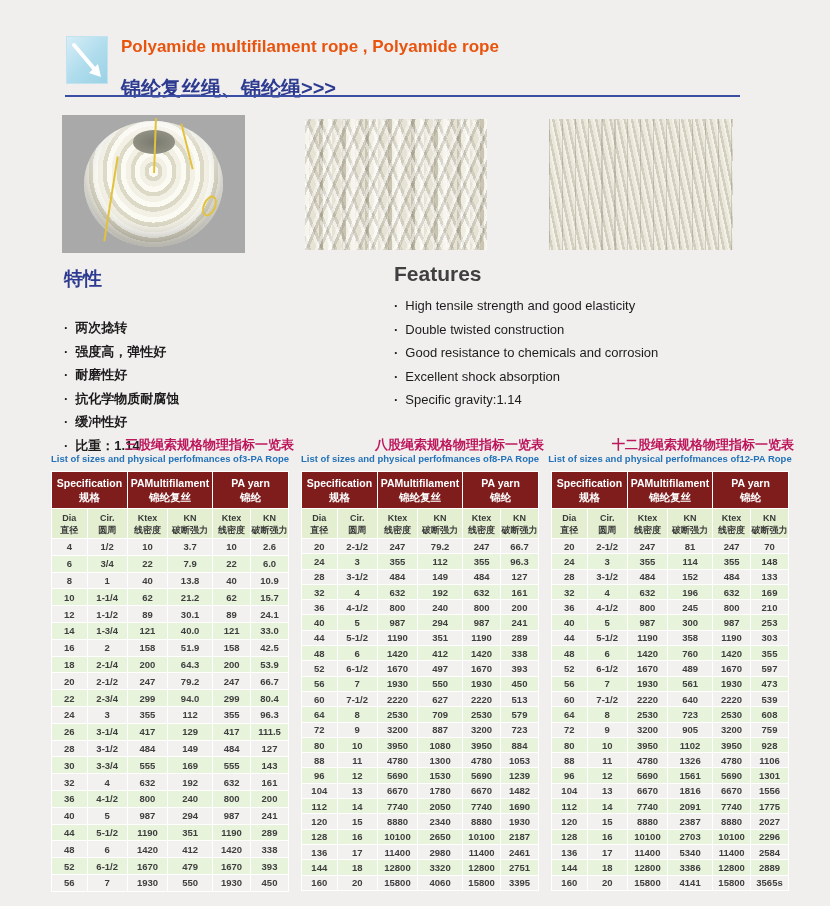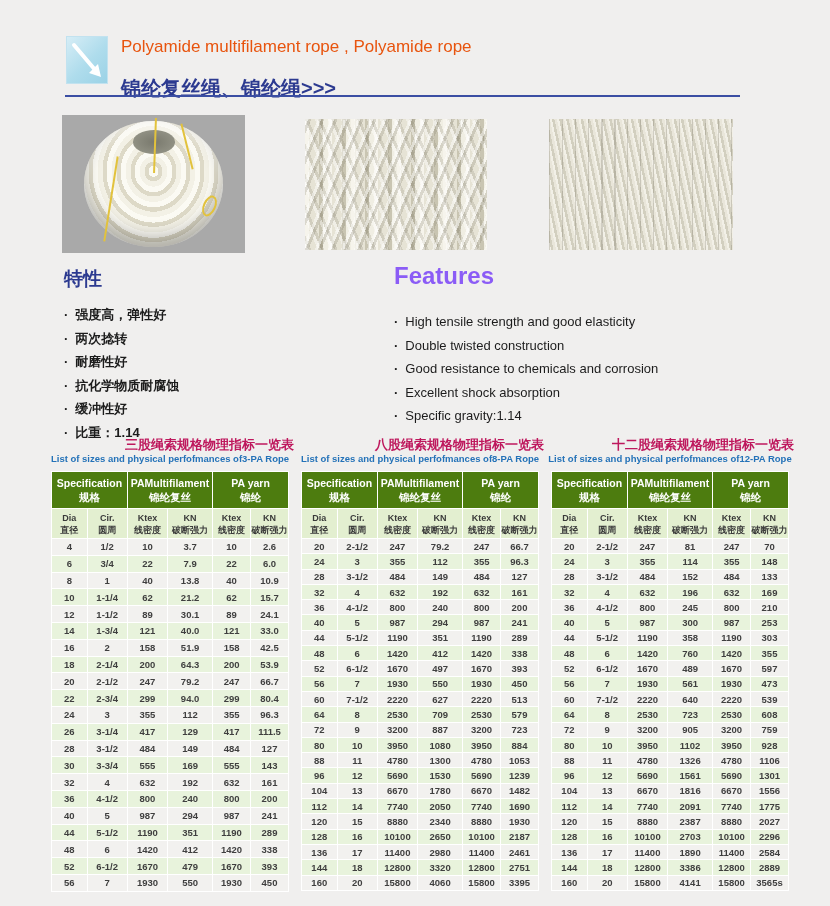--- a/index.html
+++ b/index.html
@@ -14,21 +14,21 @@
   .page { position: relative; width: 830px; height: 906px; }
 
   
   .hdr { position: absolute; left: 66px; top: 36px; display: flex; gap: 13px; }
   .hdr-icon {
     width: 42px; height: 48px; flex: 0 0 42px;
     background: linear-gradient(135deg, #d6edf6 0%, #aedcec 55%, #9bd2e6 100%);
     border: 1px solid #c2e2ef; position: relative;
   }
   .hdr-icon svg { position: absolute; left: 0; top: 0; }
-  .t-en { color: #e8540e; font-size: 17px; font-weight: normal; line-height: 21px; }
+  .t-en { color: #e8540e; font-size: 17px; font-weight: bold; line-height: 21px; }
   .t-zh { color: #2c3a90; font-size: 20px; font-weight: bold; line-height: 26px; margin-top: 18px; }
   .rule { position: absolute; left: 65px; top: 95px; width: 675px; height: 2px; background: #3b4ea3; }
 
   
   .photo { position: absolute; overflow: hidden; }
   .photo1 { left: 62px; top: 115px; width: 183px; height: 138px; background: #a9a9a9; }
   .coil {
     position: absolute; left: 12%; top: 4%; width: 76%; height: 92%; border-radius: 50%;
     background: repeating-radial-gradient(ellipse at 50% 40%, #fbfaf3 0 5px, #ddd9c7 5px 9px, #f3f1e6 9px 14px);
     box-shadow: inset 0 -10px 16px rgba(0,0,0,.28), inset 0 6px 10px rgba(255,255,255,.5);
@@ -55,36 +55,36 @@
   .photo3 {
     left: 549px; top: 119px; width: 184px; height: 131px;
     background:
       repeating-linear-gradient(90deg, rgba(90,85,70,.22) 0 1.5px, transparent 1.5px 13px),
       repeating-linear-gradient(78deg, #f2f0e7 0 2px, #d2cfbf 2px 4.5px, #e9e6da 4.5px 7px),
       #e6e3d7;
   }
 
   
   .features-zh { position: absolute; left: 64px; top: 266px; width: 310px; }
-  .features-zh h2 { color: #2c3a90; font-size: 19px; font-weight: bold; margin-bottom: 11px; font-family: Liberation Mono, monospace; }
+  .features-zh h2 { color: #2c3a90; font-size: 19px; font-weight: bold; margin-bottom: 24px; font-family: Liberation Mono, monospace; }
   .features-en { position: absolute; left: 394px; top: 262px; width: 380px; }
-  .features-en h2 { color: #8b5cf6; font-size: 24px; font-weight: bold; margin-bottom: 20px; }
+  .features-en h2 { color: #404040; font-size: 21px; font-weight: bold; margin-bottom: 8px; }
   .feat-list { list-style: none; }
   .feat-list li { font-size: 13px; color: #1c1c1c; line-height: 23.5px; }
   .features-zh .feat-list li { font-weight: bold; }
   .feat-list li::before { content: "\00B7"; font-weight: bold; margin-right: 7px; color: #1c1c1c; }
 
   
   .tables { position: absolute; left: 46px; top: 437px; display: flex; gap: 2px; }
   .tblock { width: 248px; }
   .tz { text-align: right; color: #be185d; font-weight: bold; font-size: 13px; line-height: 16px; }
   .te { text-align: center; color: #2472b8; font-weight: bold; font-size: 9.5px; line-height: 12px; margin-bottom: 6px; }
   table.spec { width: 238px; margin: 0 auto; border-collapse: collapse; table-layout: fixed; }
   table.spec th, table.spec td { border: 1px solid #fff; text-align: center; padding: 0; overflow: hidden; }
-  .group-th { background: #4d7c0f; color: #fff; font-size: 10.5px; font-weight: bold; height: 37px; }
+  .group-th { background: #7f1d1d; color: #fff; font-size: 10.5px; font-weight: bold; height: 37px; }
   .group-th .h-en, .group-th .h-zh { display: block; line-height: 14px; }
   .col-th { background: #e3efd0; color: #3a3a3a; font-size: 9px; font-weight: bold; height: 30px; }
   .col-th .h-en, .col-th .h-zh { display: block; line-height: 12px; }
   table.spec td { font-size: 9.5px; font-weight: bold; color: #3f3f3f; }
   table.spec tbody tr:nth-child(odd) td { background: #f2f1ef; }
   table.spec tbody tr:nth-child(even) td { background: #e8f3dc; }
   table.t1 tbody tr { height: 16.8px; }
   table.t23 tbody tr { height: 15.3px; }
 </style>
 </head>
@@ -113,22 +113,22 @@
     <div class="strap strap2"></div>
     <div class="strap strap3"></div>
     <div class="strap-loop"></div>
   </div>
   <div class="photo photo2"></div>
   <div class="photo photo3"></div>
 
   <section class="features-zh">
     <h2>特性</h2>
     <ul class="feat-list">
+        <li>两次捻转</li>
         <li>强度高，弹性好</li>
-        <li>两次捻转</li>
         <li>耐磨性好</li>
         <li>抗化学物质耐腐蚀</li>
         <li>缓冲性好</li>
         <li>比重：1.14</li>
       </ul>
   </section>
 
   <section class="features-en">
     <h2>Features</h2>
     <ul class="feat-list">
@@ -821,21 +821,21 @@
               <td>16</td>
               <td>10100</td>
               <td>2703</td>
               <td>10100</td>
               <td>2296</td>
             </tr>
             <tr>
               <td>136</td>
               <td>17</td>
               <td>11400</td>
-              <td>1890</td>
+              <td>5340</td>
               <td>11400</td>
               <td>2584</td>
             </tr>
             <tr>
               <td>144</td>
               <td>18</td>
               <td>12800</td>
               <td>3386</td>
               <td>12800</td>
               <td>2889</td>

